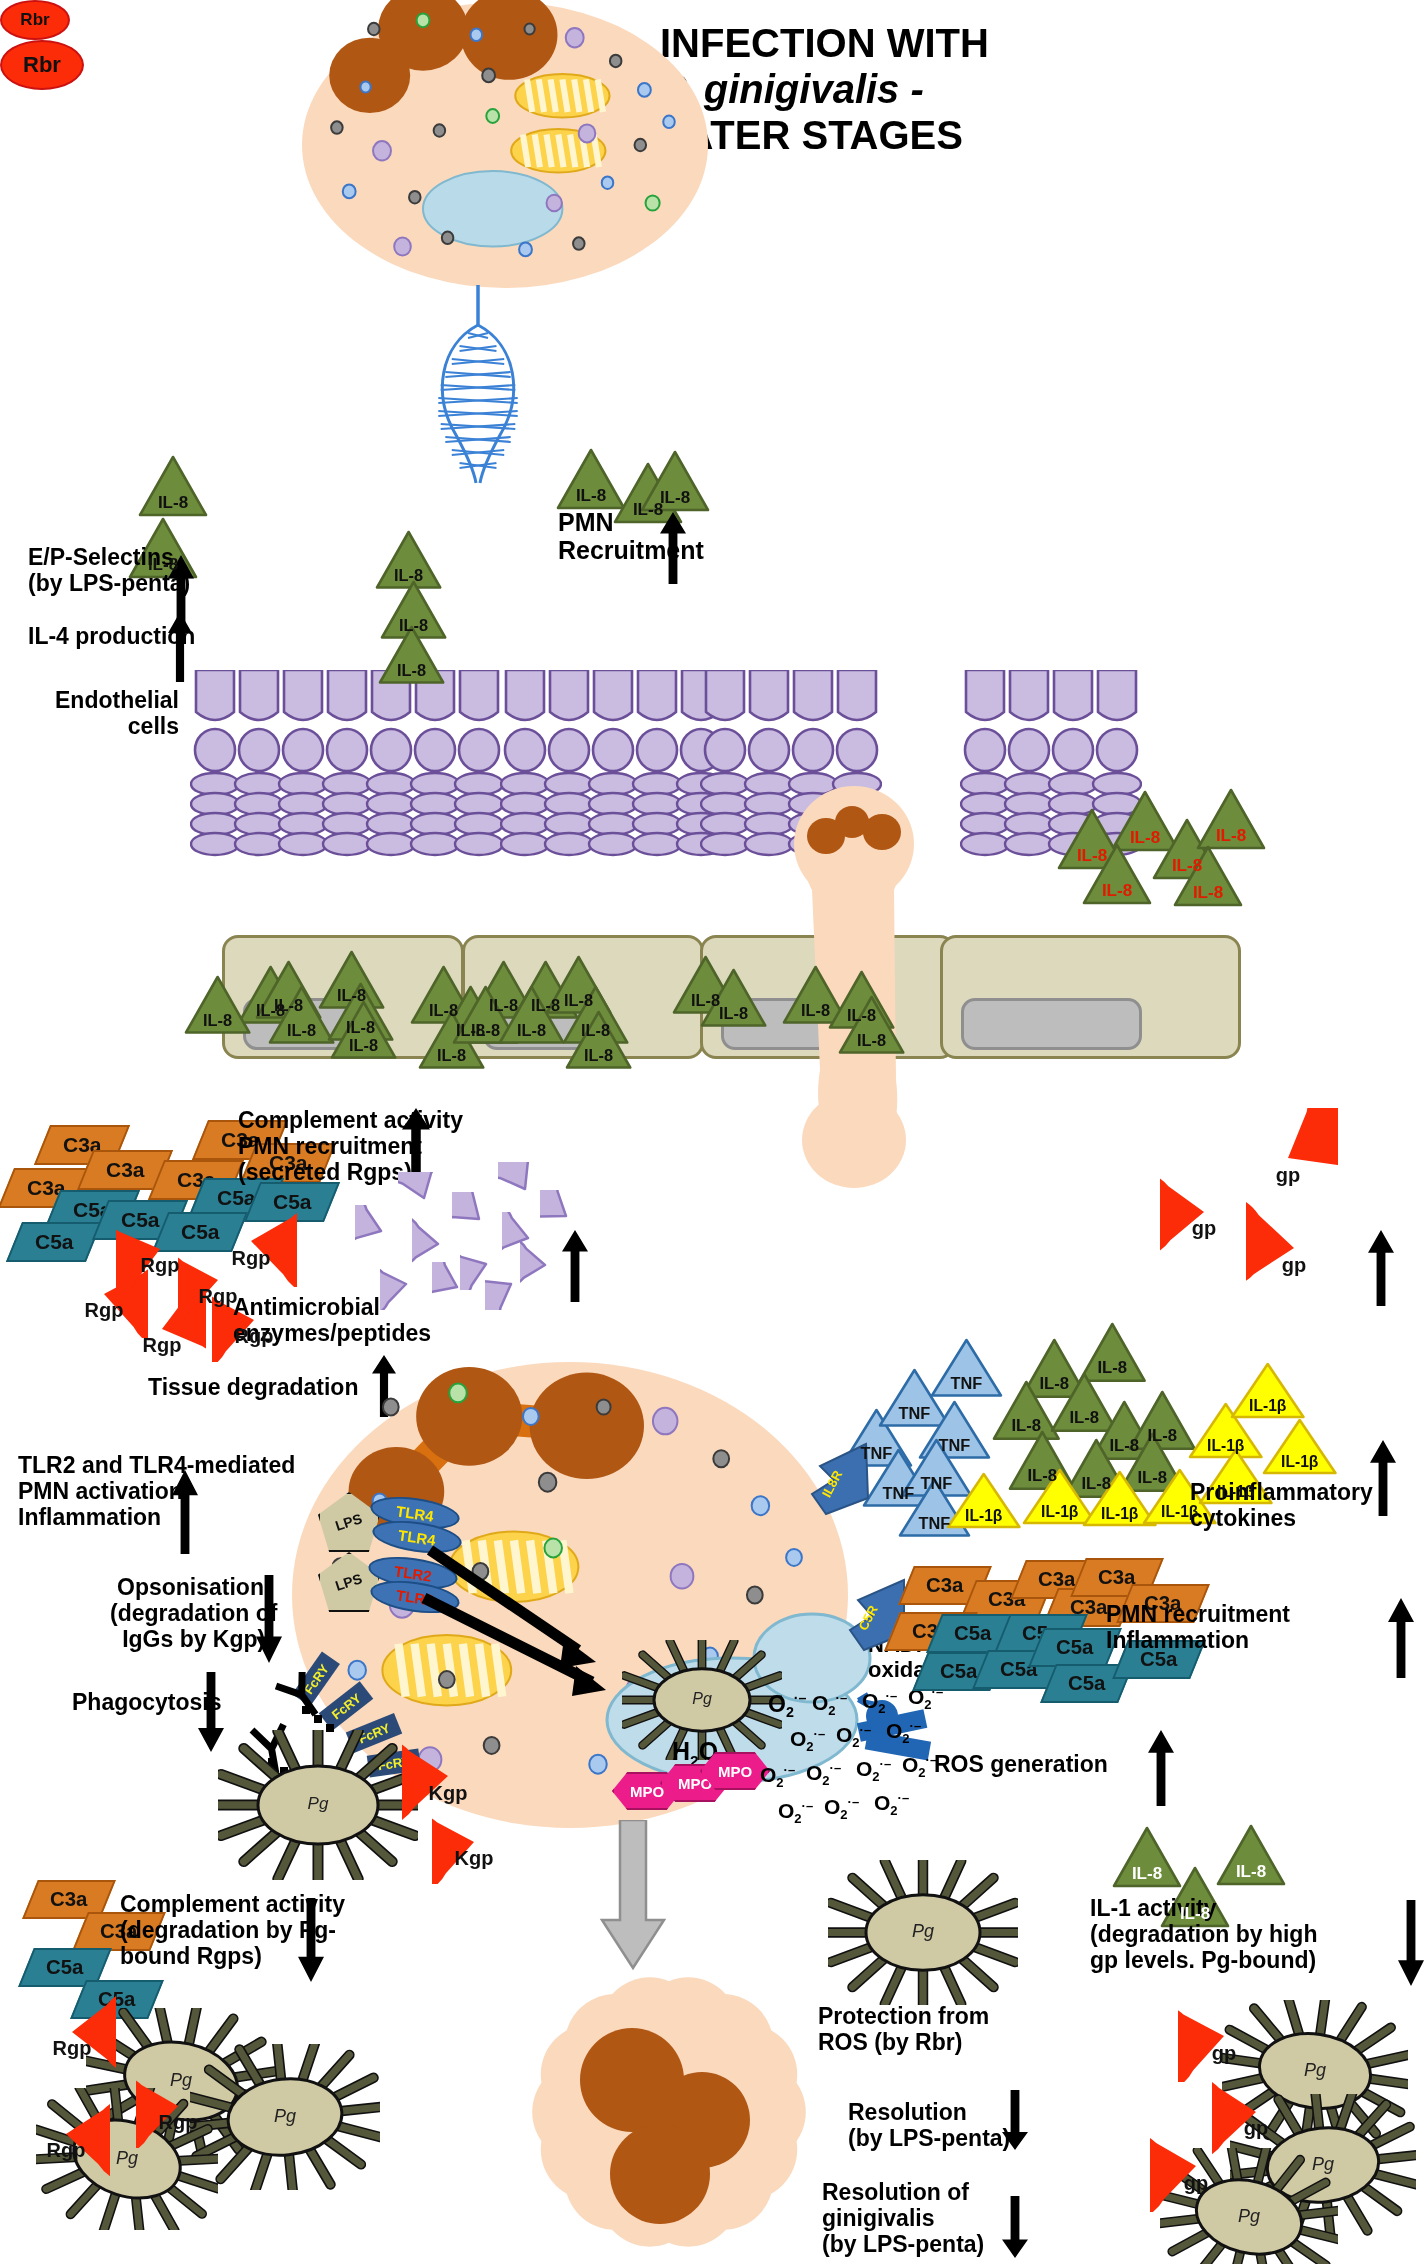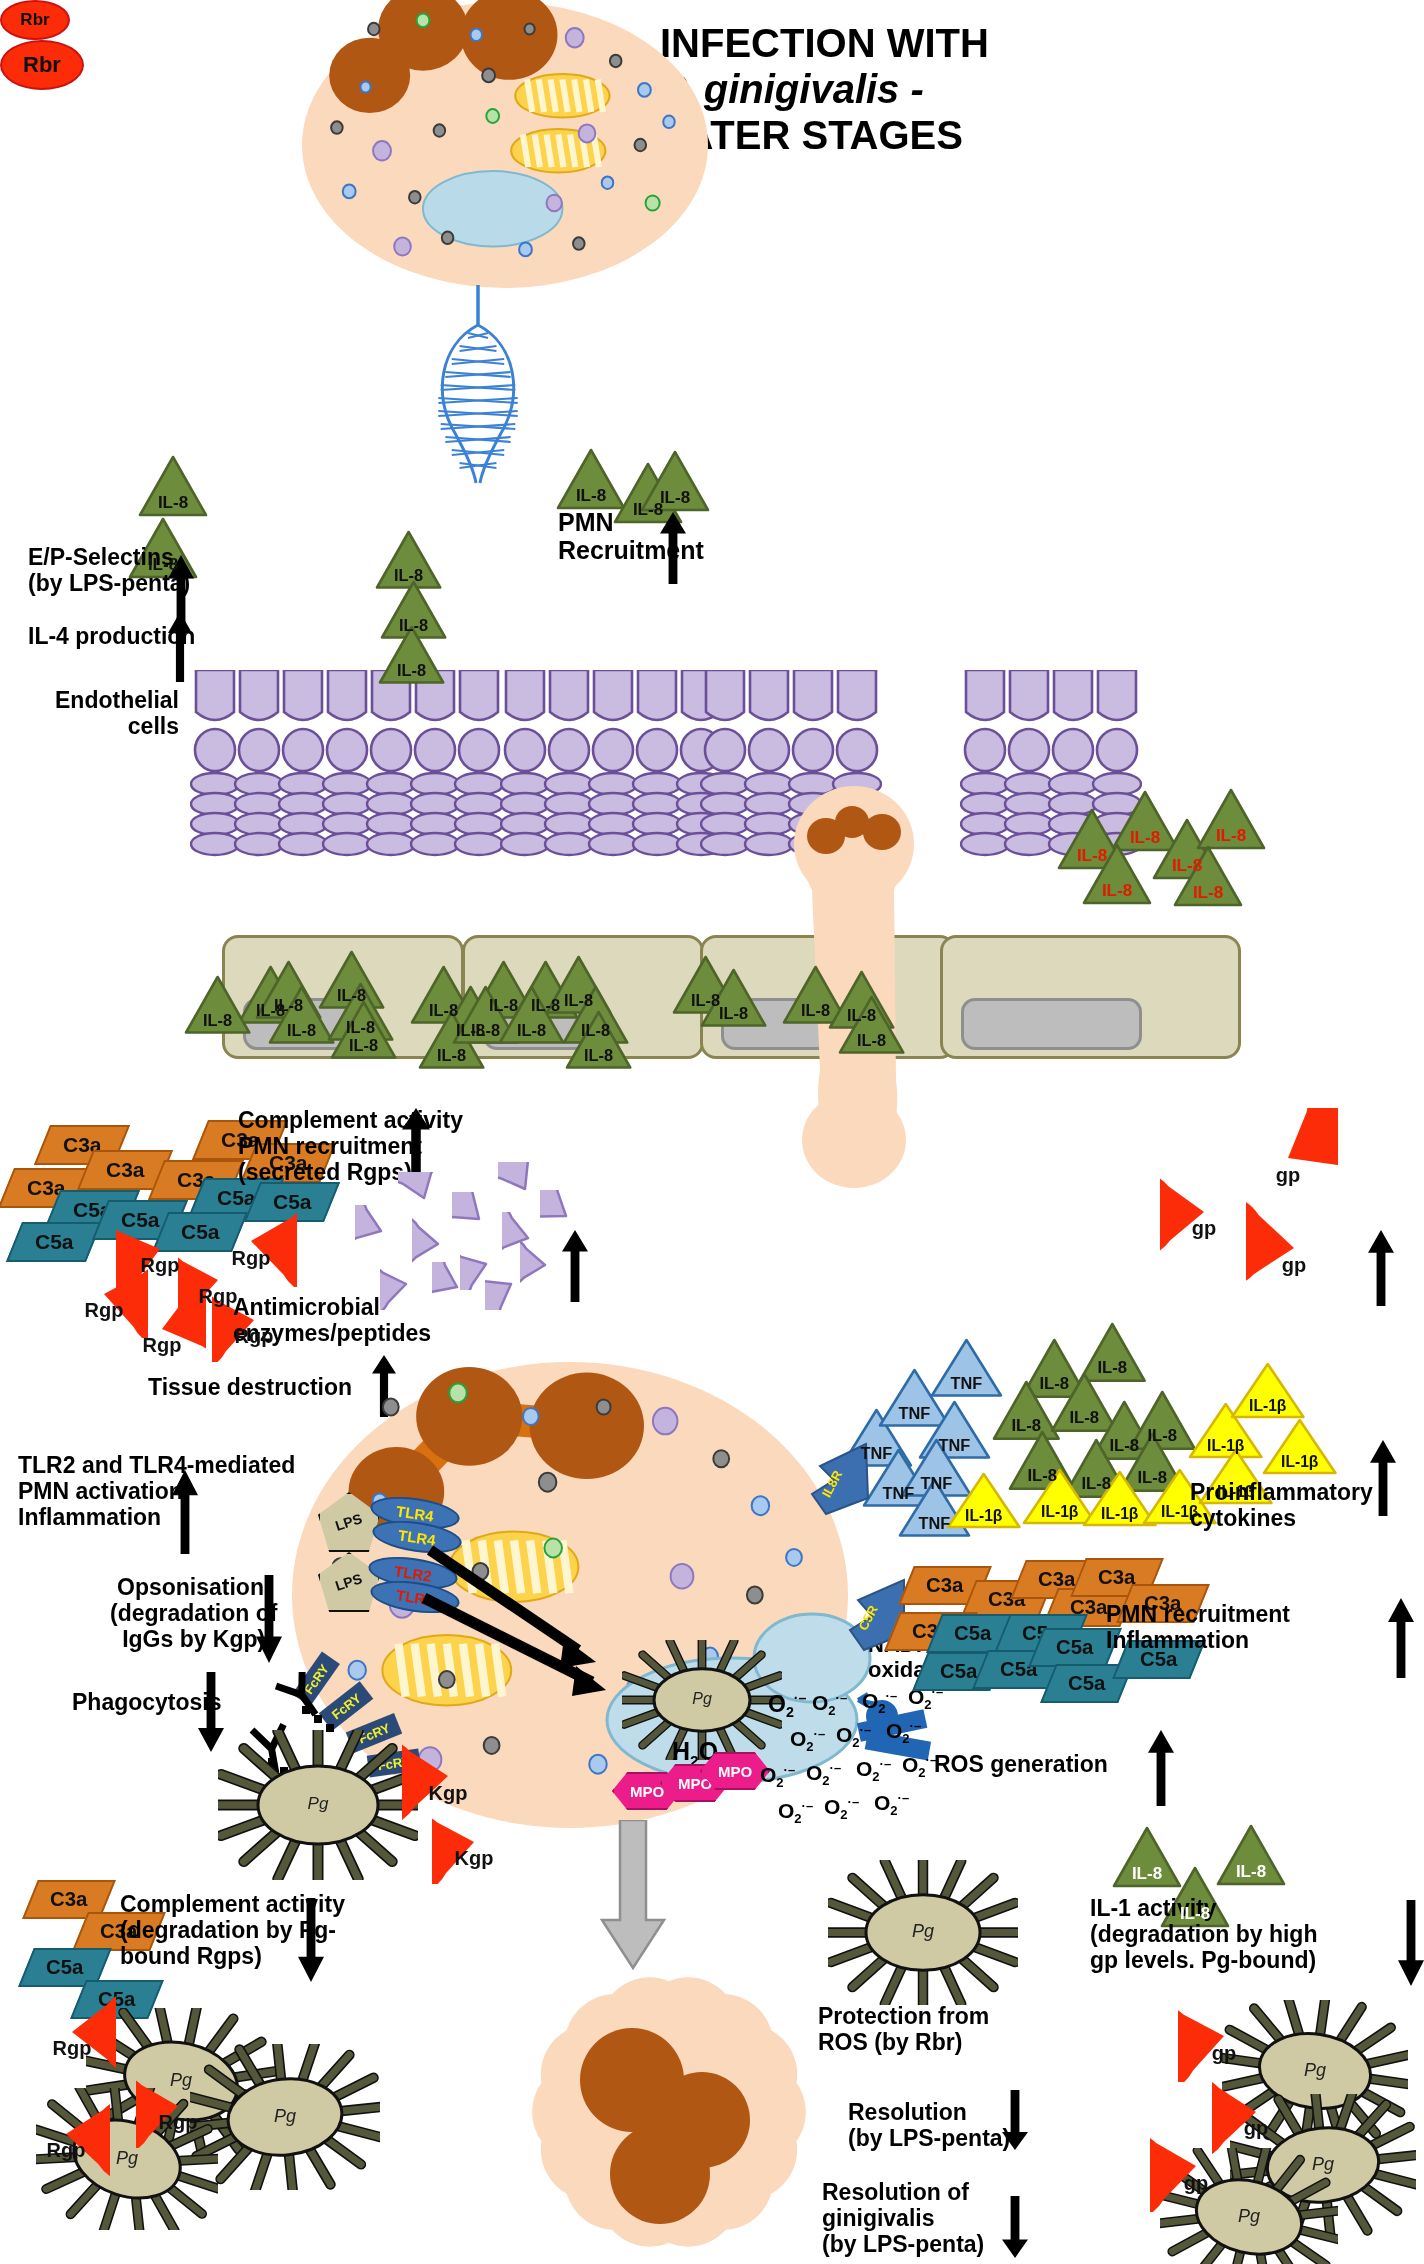--- a/index.html
+++ b/index.html
@@ -680,21 +680,21 @@
           <path d="M25 25 L45.22542485937369 39.69463130731183 A25 25 0 1 0 45.22542485937369 10.305368692688171 Z" fill="#c4b4dd" stroke="#8f77bf" stroke-width="2.5" stroke-linejoin="round"></path>
         </g>
       </svg>
     </div>
     <div class="lbl" style="left: 233px; top: 1295px; font-size: 23px; text-align: left;">Antimicrobial
 enzymes/peptides</div>
     <svg width="26" height="72" viewBox="0 0 26 72" style="position: absolute; left: 562px; top: 1230px;">
       <path d="M13 0 L26 21.599999999999998 L17.42 21.599999999999998 L17.42 72
     L8.58 72 L8.58 21.599999999999998 L0 21.599999999999998 Z" fill="#000"></path>
     </svg>
-    <div class="lbl" style="left: 148px; top: 1375px; font-size: 23px; text-align: left;">Tissue destruction</div>
+    <div class="lbl" style="left: 148px; top: 1375px; font-size: 23px; text-align: left;">Tissue degradation</div>
     <svg width="24" height="62" viewBox="0 0 24 62" style="position: absolute; left: 372px; top: 1355px;">
       <path d="M12 0 L24 18.599999999999998 L16.08 18.599999999999998 L16.08 62
     L7.92 62 L7.92 18.599999999999998 L0 18.599999999999998 Z" fill="#000"></path>
     </svg>
     <svg width="560" height="470" viewBox="0 0 560 470" style="position: absolute; left: 290px; top: 1360px;">
       <ellipse cx="280" cy="235" rx="278" ry="233" fill="#fbd9bd"></ellipse>
       <path d="M106.4 131.60000000000002 L179.20000000000002 56.4 L296.8 65.8" stroke="#d9700f" stroke-width="32.24" fill="none" stroke-linecap="round"></path>
       <ellipse cx="106.4" cy="131.60000000000002" rx="47.84" ry="44.491200000000006" fill="#b05714"></ellipse>
       <ellipse cx="179.20000000000002" cy="56.4" rx="53.04" ry="49.327200000000005" fill="#b05714"></ellipse>
       <ellipse cx="296.8" cy="65.8" rx="57.2" ry="53.196000000000005" fill="#b05714"></ellipse>

